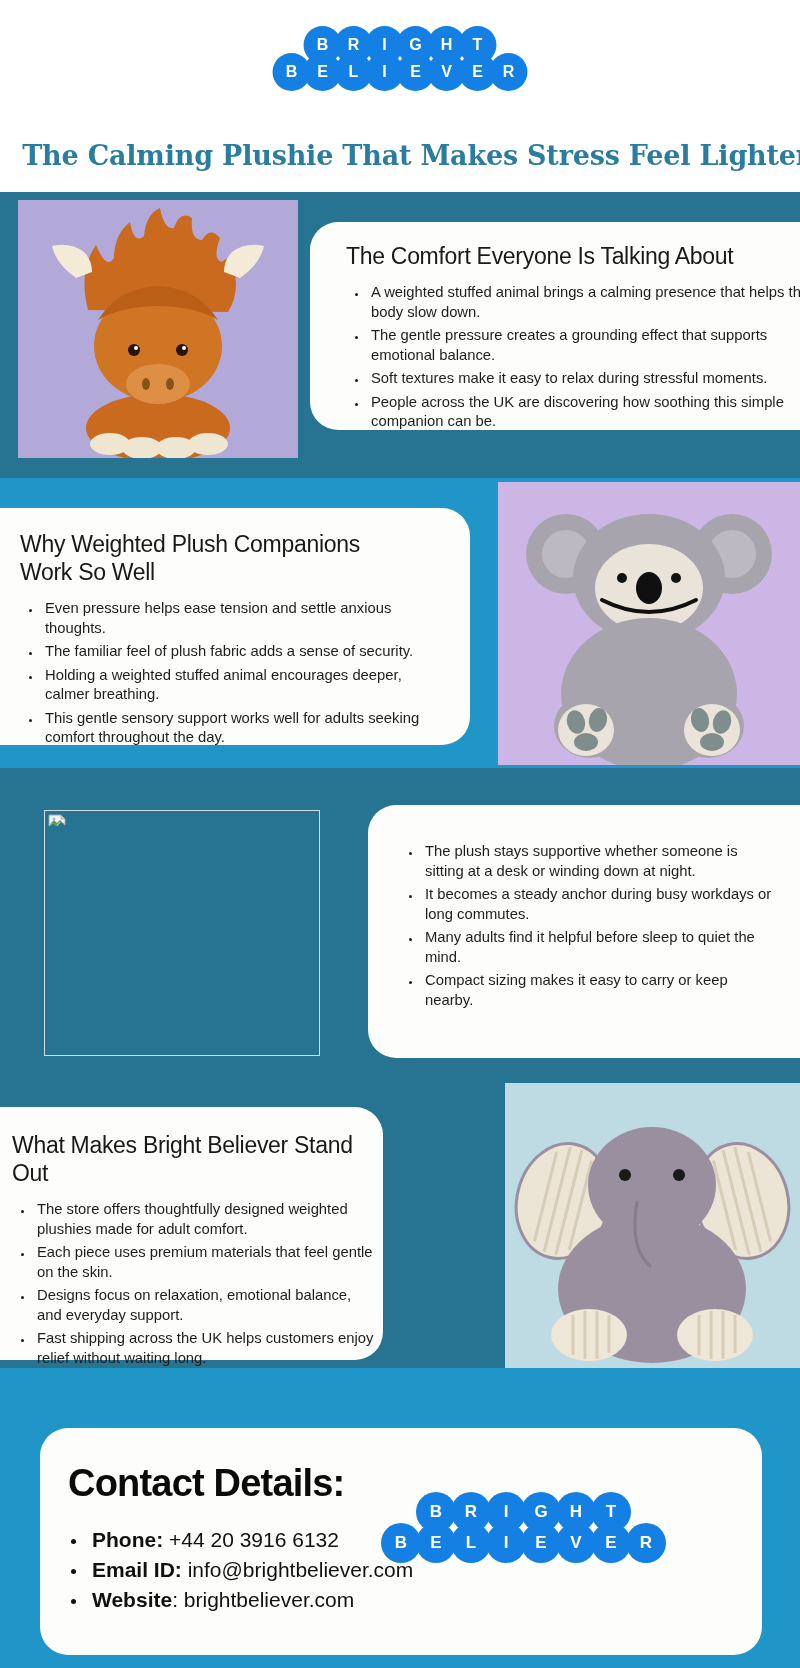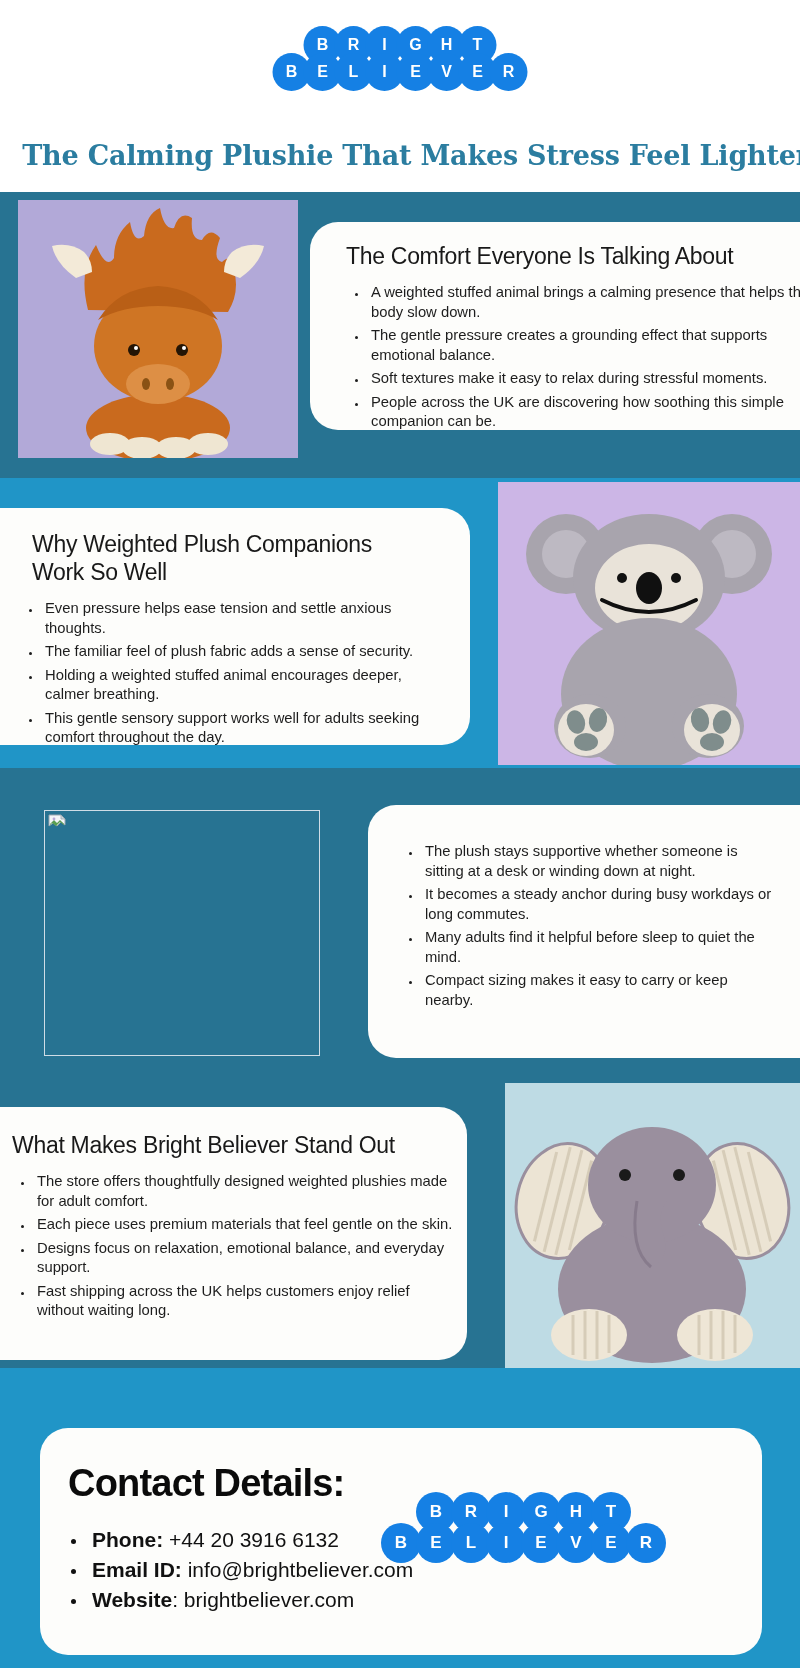--- a/index.html
+++ b/index.html
@@ -48,27 +48,27 @@
            letter-spacing:-0.3px;}
   .card ul{margin:13px 0 0;padding-left:22px;font-size:14.8px;line-height:1.32;color:#1d1d1d;}
   .card li{margin-bottom:4px;padding-left:3px;}
   .card li::marker{font-size:0.75em;}
 
   .card-a{left:310px;top:222px;width:550px;height:208px;border-radius:28px 0 0 28px;
           padding:20px 24px 0 36px;}
   .card-a ul{max-width:445px;}
   .card-b{left:0;top:508px;width:470px;height:237px;border-radius:0 28px 28px 0;
           padding:22px 24px 0 20px;}
-  .card-b h2{max-width:360px;margin-left:12px;}
+  .card-b h2{max-width:360px;}
   .card-b ul{max-width:420px;}
   .card-c{left:368px;top:805px;width:432px;height:253px;border-radius:28px 0 0 28px;
           padding:24px 18px 0 32px;}
   .card-c h2{max-width:310px;}
   .card-c ul{max-width:352px;}
-  .card-d{left:0;top:1107px;width:467px;height:253px;border-radius:0 28px 28px 0;
+  .card-d{left:0;top:1107px;width:383px;height:253px;border-radius:0 28px 28px 0;
           padding:24px 6px 0 12px;}
   .card-d ul{max-width:420px;}
 
   
   .contact-card{position:absolute;left:40px;top:1428px;width:722px;height:227px;
                 background:#fdfdfb;border-radius:28px;box-sizing:border-box;
                 padding:34px 0 0 28px;}
   .contact-card h2{margin:0;font-size:38px;font-weight:bold;color:#0b0b0b;
                    letter-spacing:-0.8px;}
   .contact-card ul{margin:20px 0 0;padding-left:20px;font-size:21px;line-height:1.42;

